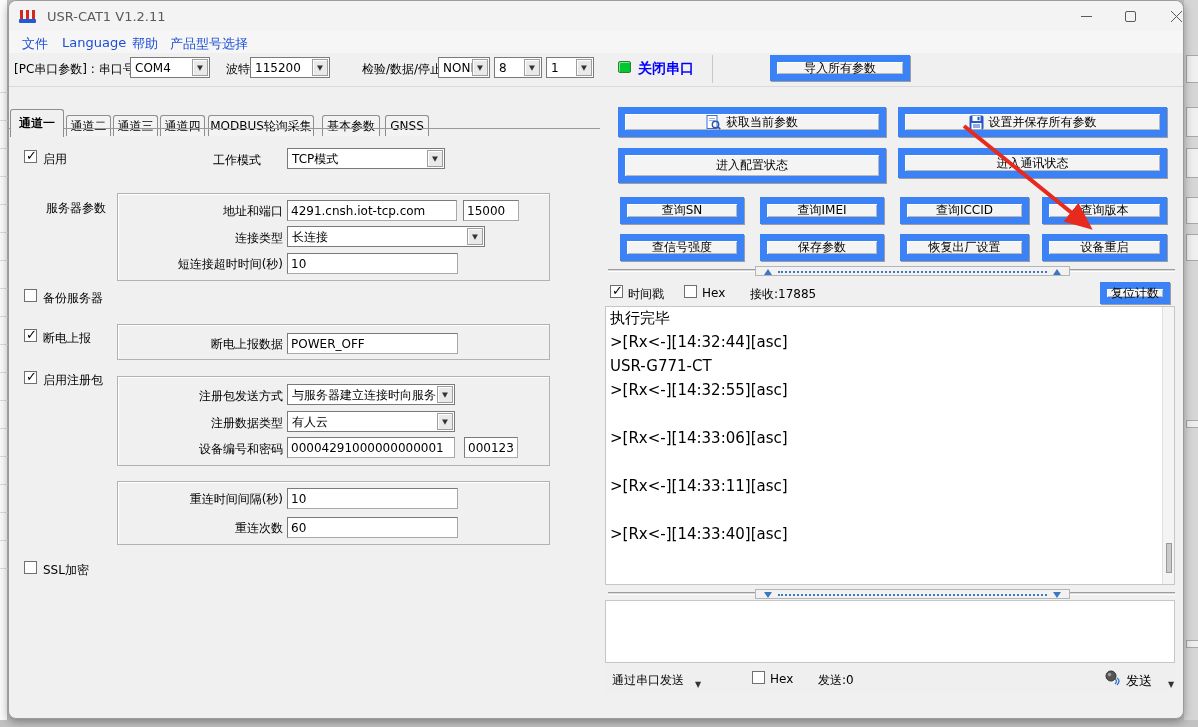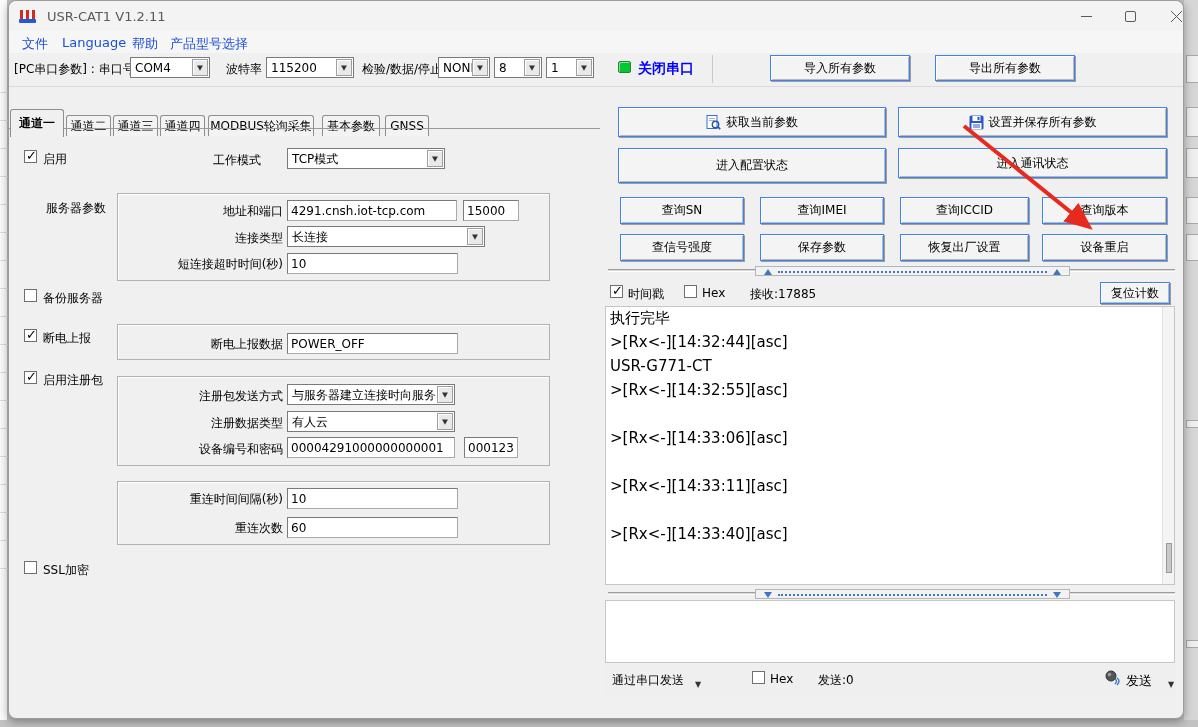--- a/index.html
+++ b/index.html
@@ -24,21 +24,21 @@
   .winctl { position:absolute; top:4px; width:34px; height:22px; display:flex; align-items:center; justify-content:center; color:#606060; }
 
   .menubar { position:absolute; left:9px; top:31px; width:1174px; height:22px; background:#f6f6f6; }
   .menu-item { position:absolute; top:3px; font-size:13px; color:#1d4ed8; padding:1px 4px; }
 
   .toolbar { position:absolute; left:9px; top:53px; width:1174px; height:34px; background:#f0f0f0; border-bottom:1px solid #dadada; }
   .lbl { position:absolute; font-size:12px; color:#000; white-space:nowrap; }
 
   
   .btn3d { position:absolute; display:flex; align-items:center; justify-content:center; gap:5px;
-           background:#f4f4f4; border:1px solid #3b82f6; font-size:12px; color:#000; cursor:default;
+           background:#f4f4f4; border:7px solid #3b82f6; font-size:12px; color:#000; cursor:default;
            box-shadow:inset 1px 1px 0 #ffffff, inset -1px -1px 0 #b9b9b9, 1px 1px 0 rgba(90,90,90,.55); }
   .inp { position:absolute; background:#fff; border:1px solid #7a7a7a; border-bottom-color:#a9a9a9; border-right-color:#a9a9a9;
          font-size:12px; font-family:"DejaVu Sans","Liberation Sans",sans-serif; color:#000; padding:0 3px; outline:none; }
   .combo { position:absolute; background:#fff; border:1px solid #7a7a7a; overflow:hidden; }
   .combo .combo-text { position:absolute; left:4px; top:50%; transform:translateY(-50%); font-size:12px; white-space:nowrap; }
   .combo .combo-btn { position:absolute; right:1px; top:1px; bottom:1px; width:16px; background:#e9e9e9;
                       border:1px solid #9e9e9e; box-shadow:inset 1px 1px 0 #fff; }
   .combo .combo-btn::after { content:"▼"; position:absolute; left:50%; top:50%; transform:translate(-50%,-50%) scaleX(1.1);
                              font-size:7px; color:#333; }
   .cb { position:absolute; width:13px; height:13px; background:#fff; border:1px solid #6f6f6f; }
@@ -144,42 +144,41 @@
   <span class="menu-item" style="left:128px;top:34px">帮助</span>
   <span class="menu-item" style="left:166px;top:34px">产品型号选择</span>
 
   <div class="toolbar"></div>
   <span class="lbl" style="left:14px;top:61px">[PC串口参数] : 串口号</span>
   <div class="combo" style="left:130px;top:57px;width:80px;height:21px">
     <span class="combo-text">COM4</span>
     <span class="combo-btn"></span>
   </div>
   <span class="lbl" style="left:226px;top:61px">波特率</span>
-  <div class="combo" style="left:266px;top:57px;width:88px;height:21px">
+  <div class="combo" style="left:250px;top:57px;width:80px;height:21px">
     <span class="combo-text">115200</span>
     <span class="combo-btn"></span>
   </div>
   <span class="lbl" style="left:362px;top:61px">检验/数据/停止</span>
   <div class="combo" style="left:438px;top:57px;width:52px;height:21px">
     <span class="combo-text">NONI</span>
     <span class="combo-btn"></span>
   </div>
   <div class="combo" style="left:494px;top:57px;width:48px;height:21px">
     <span class="combo-text">8</span>
     <span class="combo-btn"></span>
   </div>
   <div class="combo" style="left:546px;top:57px;width:48px;height:21px">
     <span class="combo-text">1</span>
     <span class="combo-btn"></span>
   </div>
   <span class="green-led" style="left:618px;top:61px"></span>
   <span class="lbl blue-bold" style="position:absolute;left:638px;top:60px">关闭串口</span>
   <div class="vsep" style="left:712px;top:55px;height:28px"></div>
   <div class="btn3d" style="left:770px;top:55px;width:140px;height:26px">导入所有参数</div>
-  <div class="btn3d" style="left:935px;top:55px;width:140px;height:26px">导出所有参数</div>
 
   <div class="tabline"></div>
   <div class="tab active" style="left:10px;top:101px;width:54px;height:28px">通道一</div>
   <div class="tab" style="left:66px;top:107px;width:45px;height:21px">通道二</div>
   <div class="tab" style="left:113px;top:107px;width:45px;height:21px">通道三</div>
   <div class="tab" style="left:160px;top:107px;width:45px;height:21px">通道四</div>
   <div class="tab" style="left:208px;top:107px;width:106px;height:21px">MODBUS轮询采集</div>
   <div class="tab" style="left:322px;top:107px;width:58px;height:21px">基本参数</div>
   <div class="tab" style="left:385px;top:107px;width:44px;height:21px">GNSS</div>
 

